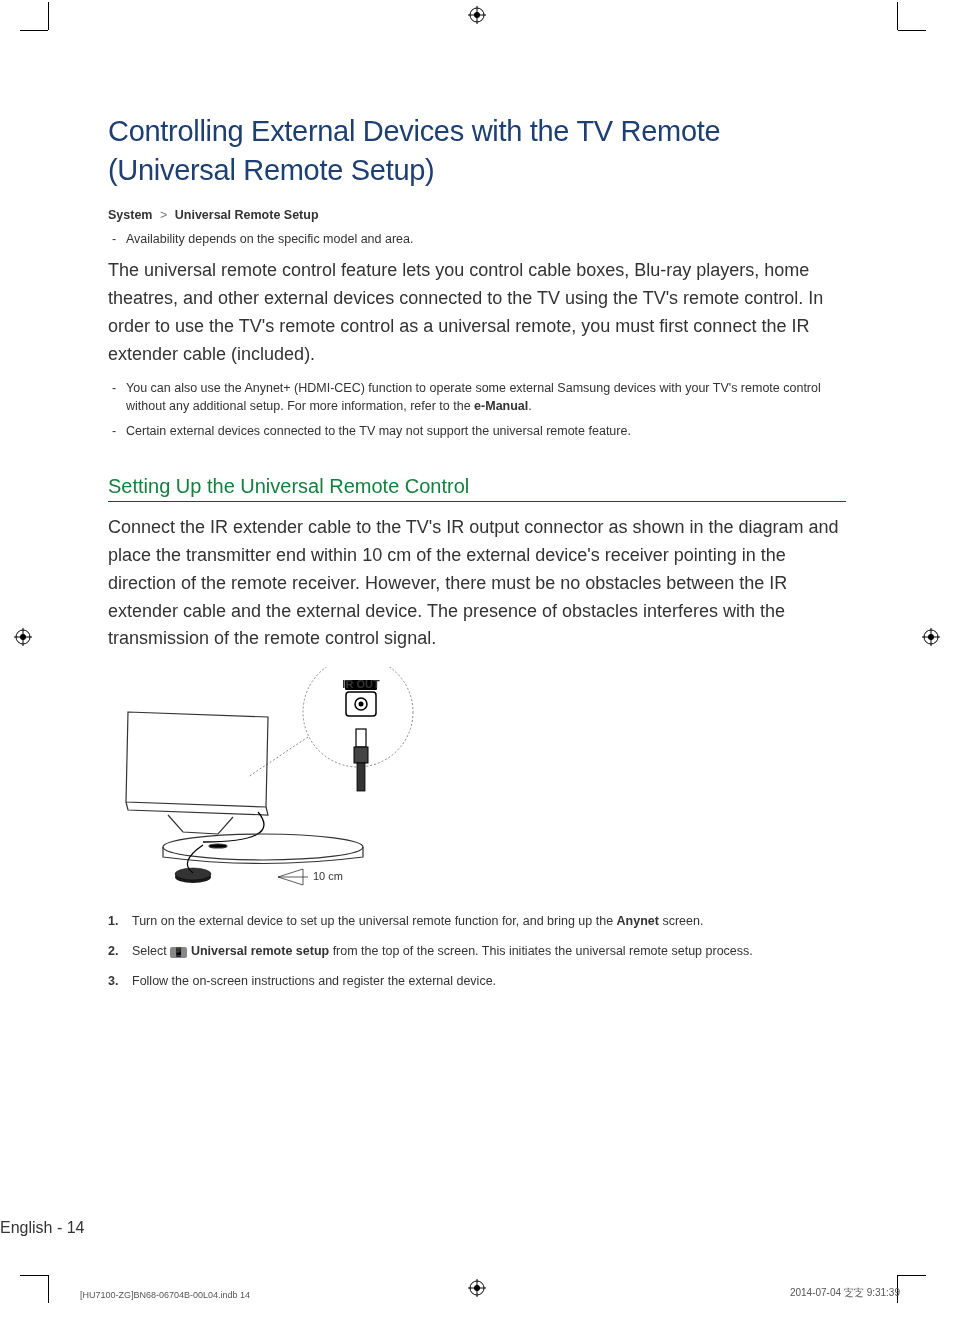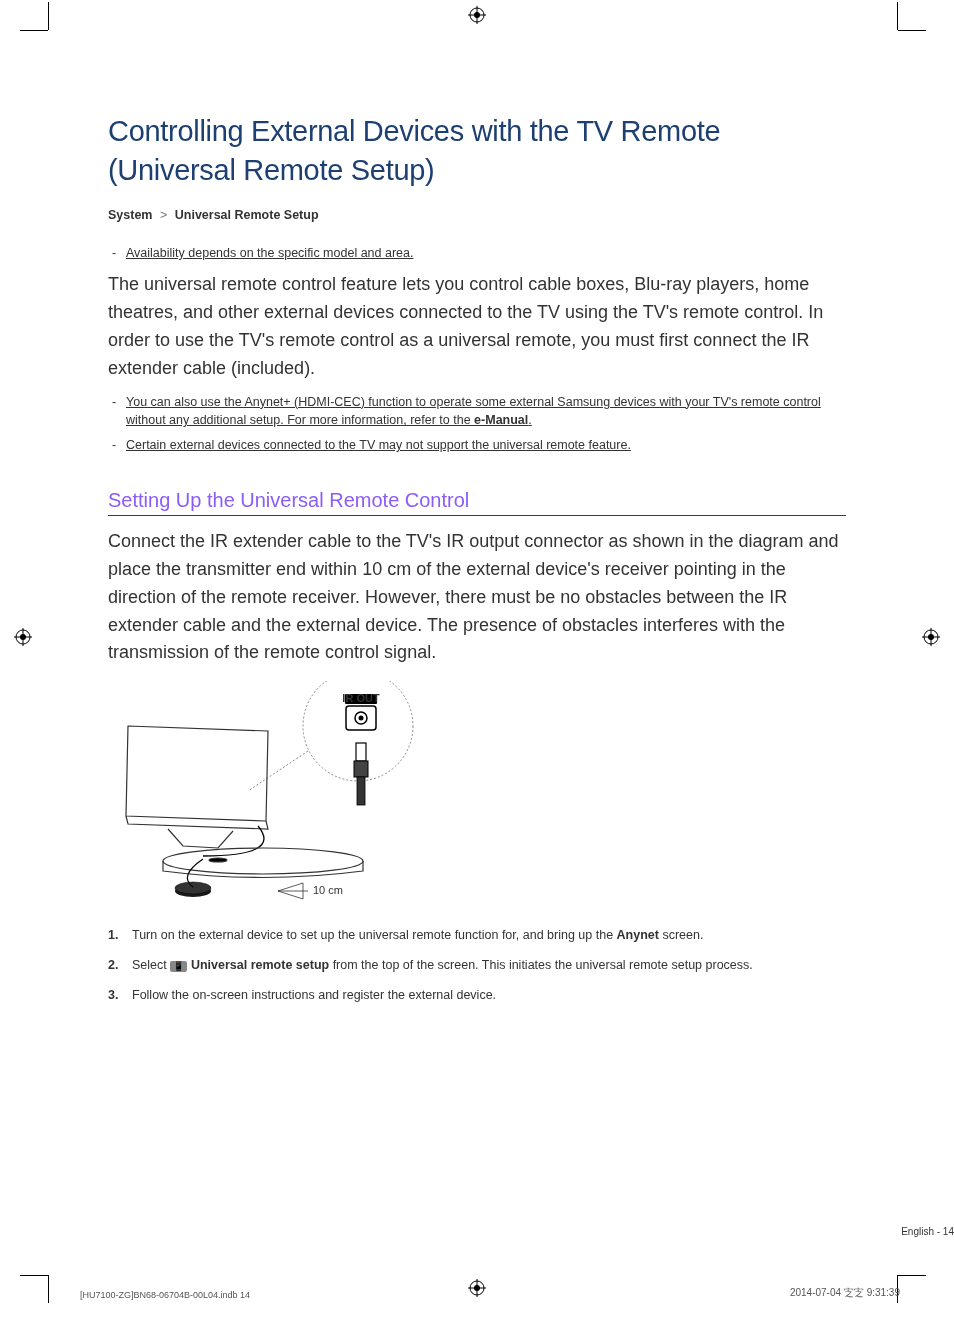--- a/index.html
+++ b/index.html
@@ -32,53 +32,52 @@
     h1 {
       font-size: 29px;
       font-weight: normal;
       color: #1d3f72;
       line-height: 1.35;
       margin-bottom: 18px;
       letter-spacing: -0.3px;
     }
     .breadcrumb {
       font-size: 12.5px;
-      margin-bottom: 22px;
+      margin-bottom: 8px;
       color: #333;
     }
     .breadcrumb .bold { font-weight: bold; }
     .breadcrumb .gt { color: #777; margin: 0 4px; }
     .dash-list {
       list-style: none;
       font-size: 12.5px;
       color: #333;
       line-height: 1.5;
     }
     .dash-list li {
       position: relative;
       padding-left: 18px;
       margin-bottom: 6px;
-      text-decoration: underline;
     }
     .dash-list li::before {
       content: "-";
       position: absolute;
       left: 4px;
       top: 0;
     }
     p.body {
       font-size: 18px;
       line-height: 1.55;
       color: #333;
       margin: 8px 0 10px 0;
     }
     h2 {
       font-size: 20px;
       font-weight: normal;
-      color: #8b5cf6;
+      color: #15803d;
       border-bottom: 1px solid #1d3f72;
       padding-bottom: 3px;
       margin-top: 34px;
       margin-bottom: 12px;
     }
     .bold-inline { font-weight: bold; }
     .diagram {
       text-align: left;
       margin: 14px 0 10px 0;
     }
@@ -103,24 +102,24 @@
       color: #fff;
       font-size: 9px;
       padding: 1px 3px;
       border-radius: 2px;
       vertical-align: middle;
       line-height: 1;
     }
     .page-footer {
       position: absolute;
       bottom: 84px;
-      left: 16px;
+      left: 0;
       right: 0;
-      text-align: right;
-      font-size: 10px;
+      text-align: left;
+      font-size: 16px;
       color: #333;
     }
     .footer-meta-left {
       position: absolute;
       bottom: 21px;
       left: 54px;
       font-size: 9px;
       color: #555;
       padding-left: 26px;
     }

